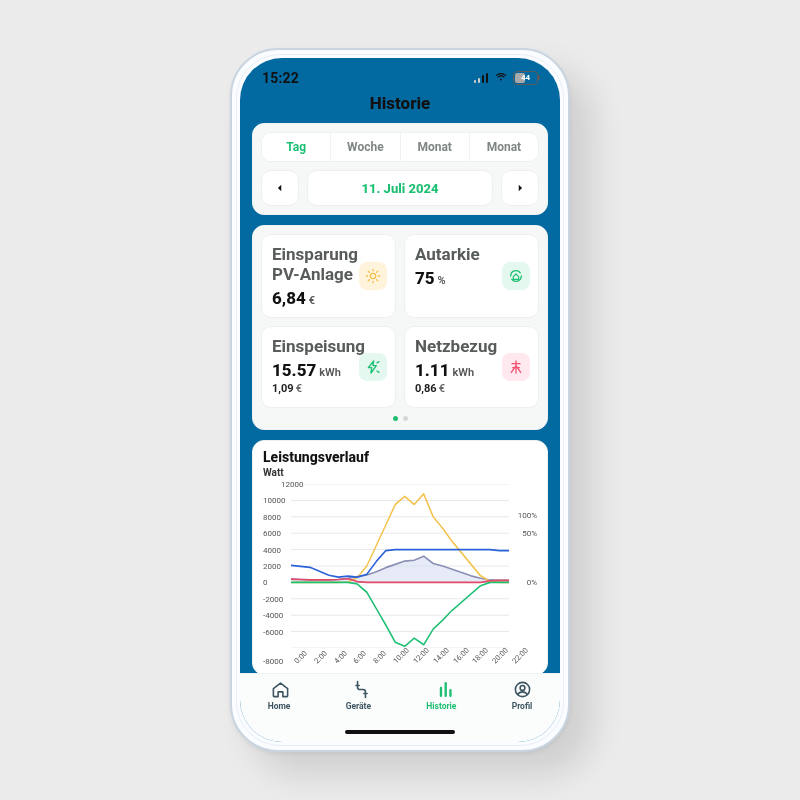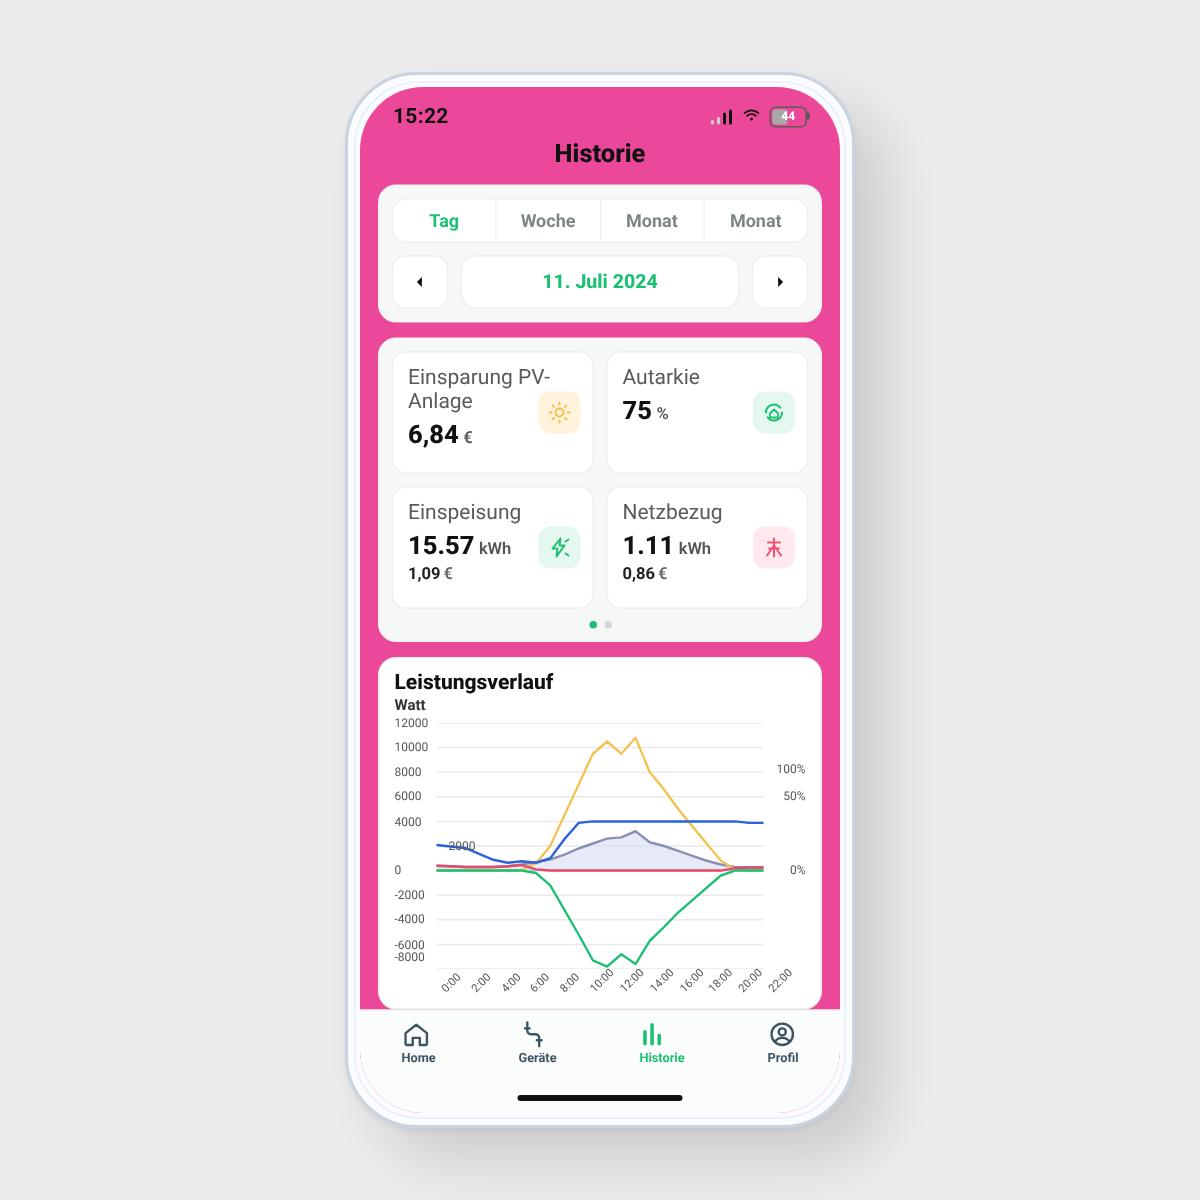--- a/index.html
+++ b/index.html
@@ -1,19 +1,19 @@
 <!DOCTYPE html>
 <html><head>
 <meta charset="utf-8">
 <style>
   html,body{margin:0;padding:0;background:#ebebeb;font-family:-apple-system,BlinkMacSystemFont,'Segoe UI',Roboto,Helvetica,Arial,sans-serif;-webkit-font-smoothing:antialiased}
   .stage{width:800px;height:800px;background:#ebebeb;display:flex;align-items:center;justify-content:center;position:relative}
   .phone{width:336px;height:700px;border-radius:48px;background:#fafcff;border:2px solid #c9d4e0;box-shadow:22px 22px 34px rgba(0,0,0,.12),0 2px 4px rgba(0,0,0,.06);position:relative;overflow:hidden}
   .phone::before{content:"";position:absolute;inset:4px;border-radius:44px;border:1px solid #e7eef4;pointer-events:none}
-  .screen{position:absolute;inset:8px;border-radius:42px;background:#ec4899;overflow:hidden}
+  .screen{position:absolute;inset:8px;border-radius:42px;background:#0369a1;overflow:hidden}
   
   .status{display:flex;justify-content:space-between;align-items:center;padding:10px 22px 2px}
   .time{font-weight:700;font-size:14px;letter-spacing:.2px;color:#111}
   .sicons{display:flex;gap:5px;align-items:center}
   .sig{width:15px;height:10px;position:relative}
   .sig i{position:absolute;bottom:0;width:2.4px;background:#111;border-radius:1px}
   .sig .b1{left:0;height:3px;background:#cfcfcf}.sig .b2{left:4px;height:5px;background:#cfcfcf}
   .sig .b3{left:8px;height:7.5px}.sig .b4{left:12px;height:10px}
   .wifi{width:14px;height:14px}
   .batt{display:flex;align-items:flex-end;gap:1px}
@@ -32,21 +32,21 @@
   .seg .segitem+.segitem{border-left:1px solid #eef2f0}
   
   .dnav{display:flex;gap:8px}
   .dnav .arrow,.dnav .date{background:#fff;border:1px solid #ecf0ee;border-radius:10px;display:flex;align-items:center;justify-content:center;height:34px}
   .dnav .arrow{width:36px;cursor:pointer}
   .dnav .arrow svg{width:10px;height:10px}
   .dnav .date{flex:1;color:#1dbf73;font-weight:800;font-size:13px;cursor:pointer}
   
   .tiles{display:grid;grid-template-columns:1fr 1fr;gap:8px}
   .tile{background:#fff;border:1px solid #ecf0ee;border-radius:10px;padding:9px 10px;position:relative;min-height:62px}
-  .tile .label{font-size:14px;color:#575b5a;font-weight:400}
+  .tile .label{font-size:17px;color:#575b5a;font-weight:700}
   .tile .bignum{font-size:17px;font-weight:800;color:#111;margin-top:4px}
   .tile .bignum .u{font-size:11px;font-weight:600;color:#555;margin-left:3px}
   .tile .sub{font-size:11px;font-weight:700;color:#222;margin-top:2px}
   .tile .sub .u{font-weight:600;color:#666;font-size:11px;margin-left:2px}
   .tile .iconbox{position:absolute;right:8px;top:50%;transform:translateY(-50%);width:28px;height:28px;border-radius:8px;display:flex;align-items:center;justify-content:center}
   .ib-sun{background:#fff3dc;color:#f4c24c}
   .ib-home{background:#e4f8ef;color:#1dbf73}
   .ib-feed{background:#e4f8ef;color:#1dbf73}
   .ib-grid{background:#ffe8ee;color:#f05373}
   .dots{display:flex;justify-content:center;gap:5px;margin:8px 0 0}
@@ -58,21 +58,21 @@
   .chartcard .cunit{font-size:10px;font-weight:700;color:#333;margin-top:2px}
   .chart{position:relative;height:190px;margin-top:2px}
   .ylab{position:absolute;left:0;font-size:8px;color:#555;transform:translateY(-50%)}
   .ylabR{position:absolute;right:0;font-size:8px;color:#555;transform:translateY(-50%)}
   .plot{position:absolute;left:28px;right:28px;top:4px;bottom:22px}
   .axis0{stroke:#b9b9b9}
   .xlabs{position:absolute;left:28px;right:28px;bottom:0;height:18px}
   .xlab{position:absolute;font-size:7.5px;color:#555;transform:rotate(-45deg) translate(-4px,6px);transform-origin:left top;white-space:nowrap}
   
   .navbar{position:absolute;bottom:0;left:0;right:0;height:62px;background:#fbfcfc;border-top:1px solid #eef2f0;display:flex;justify-content:space-around;align-items:flex-start;padding-top:6px}
-  .nav{display:flex;flex-direction:column;align-items:flex-start;gap:2px;font-size:8.5px;font-weight:700;color:#3d5560;cursor:pointer}
+  .nav{display:flex;flex-direction:column;align-items:flex-end;gap:2px;font-size:8.5px;font-weight:700;color:#3d5560;cursor:pointer}
   .nav.active{color:#1dbf73}
   .nav svg{width:19px;height:19px}
   .homebar{position:absolute;bottom:8px;left:50%;transform:translateX(-50%);width:110px;height:4px;border-radius:3px;background:#111}
 </style>
 </head>
 <body>
 
 <div class="stage">
   <div class="phone">
     <div class="screen">
@@ -217,31 +217,31 @@
               <span class="xlab" style="left: 27.2727%;">6:00</span>
               <span class="xlab" style="left: 36.3636%;">8:00</span>
               <span class="xlab" style="left: 45.4545%;">10:00</span>
               <span class="xlab" style="left: 54.5455%;">12:00</span>
               <span class="xlab" style="left: 63.6364%;">14:00</span>
               <span class="xlab" style="left: 72.7273%;">16:00</span>
               <span class="xlab" style="left: 81.8182%;">18:00</span>
               <span class="xlab" style="left: 90.9091%;">20:00</span>
               <span class="xlab" style="left: 100%;">22:00</span>
             </div>
-        <span class="ylab" style="top: 4px;">12000</span>
+        <span class="ylab" style="top: 4px; margin-left: 18px;">12000</span>
             <span class="ylab" style="top: 20.4px;">10000</span>
             <span class="ylab" style="top: 36.8px;">8000</span>
             <span class="ylab" style="top: 53.2px;">6000</span>
             <span class="ylab" style="top: 69.6px;">4000</span>
-            <span class="ylab" style="top: 86px; margin-left: 36px;">2000</span>
+            <span class="ylab" style="top: 86px;">2000</span>
             <span class="ylab" style="top: 102.4px;">0</span>
             <span class="ylab" style="top: 118.8px;">-2000</span>
             <span class="ylab" style="top: 135.2px;">-4000</span>
             <span class="ylab" style="top: 151.6px;">-6000</span>
-            <span class="ylab" style="top: 160px;">-8000</span>
+            <span class="ylab" style="top: 181px;">-8000</span>
             <span class="ylabR" style="top: 4px; margin-top: 31px;">100%</span>
             <span class="ylabR" style="top: 53.2px;">50%</span>
             <span class="ylabR" style="top: 102.4px;">0%</span>
           </div>
       </div>
 
       <div class="navbar">
         <div class="nav">
           <svg viewBox="0 0 24 24" fill="none">
               <path d="M3 11l9-7 9 7v9a1 1 0 0 1-1 1h-5v-6h-6v6H4a1 1 0 0 1-1-1v-9z" stroke="currentColor" stroke-width="2" stroke-linejoin="round"></path>

